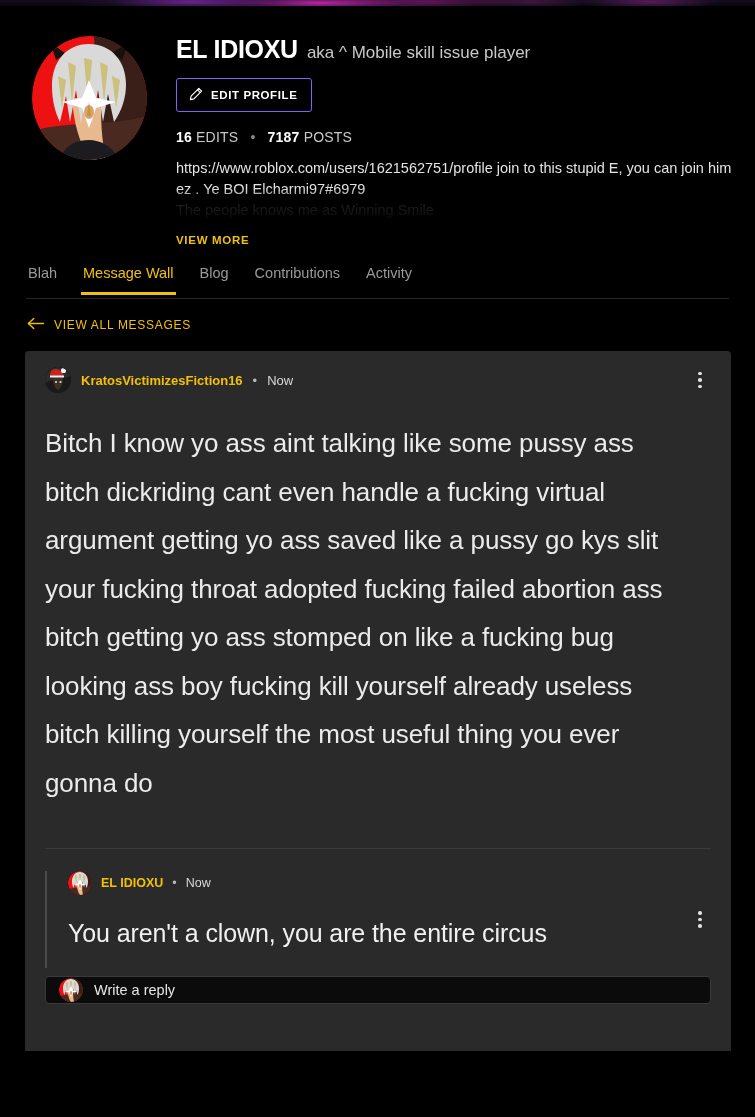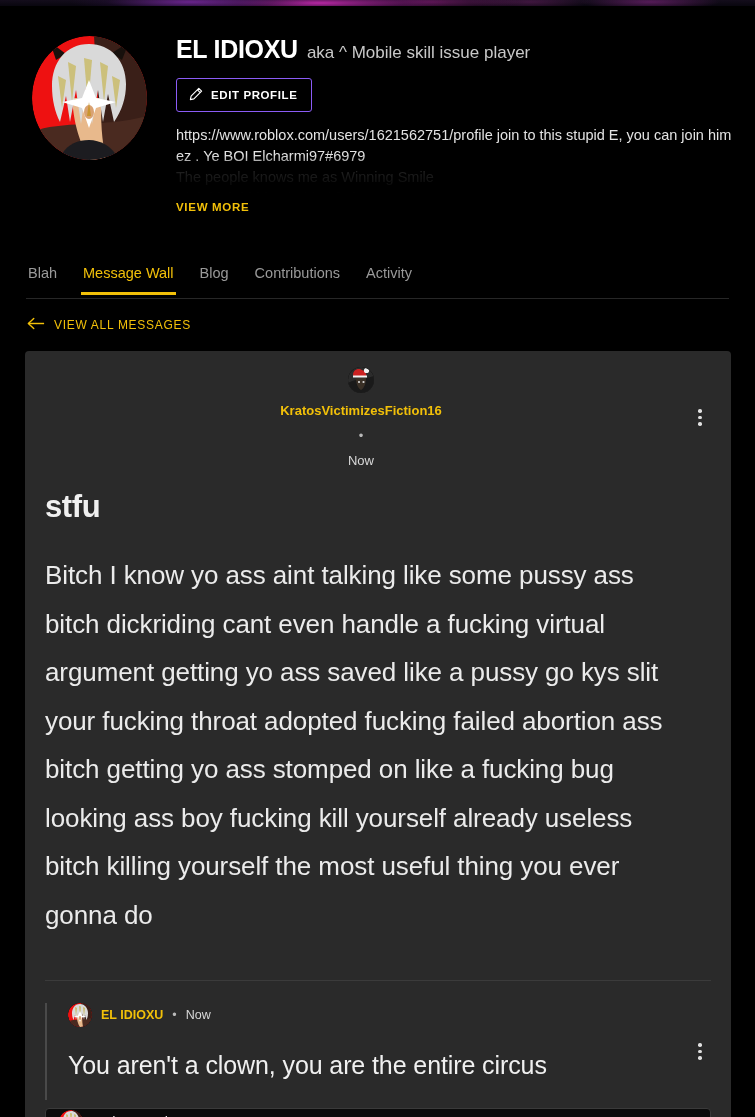--- a/index.html
+++ b/index.html
@@ -185,21 +185,20 @@
     padding: 16px 20px 0 20px;
     min-height: 700px;
   }
 
   .msg-head {
     display: flex;
     align-items: center;
     gap: 10px;
     position: relative;
     padding-right: 34px;
-    flex-direction: column;
   }
   .avatar-sm {
     width: 26px; height: 26px;
     border-radius: 50%;
     overflow: hidden;
     flex: 0 0 auto;
     background: #111;
   }
   .avatar-sm svg { display: block; }
   .msg-author {
@@ -359,20 +358,27 @@
     <button class="edit-profile-btn">
       <span>
         <svg width="14" height="14" viewBox="0 0 16 16" fill="none" xmlns="http://www.w3.org/2000/svg">
           <path d="M11.2 1.6 L14.4 4.8 L5.6 13.6 L1.6 14.4 L2.4 10.4 Z" stroke="#ffffff" stroke-width="1.3" stroke-linejoin="round"></path>
           <path d="M9.6 3.2 L12.8 6.4" stroke="#ffffff" stroke-width="1.2"></path>
         </svg>
       </span>
       <span>EDIT PROFILE</span>
     </button>
 
+    <div class="stats-row">
+      <span class="num">16</span>
+      <span>EDITS</span>
+      <span class="sep">•</span>
+      <span class="num">7187</span>
+      <span>POSTS</span>
+    </div>
 
     <div class="bio-wrap">
       <div class="bio-line">https://www.roblox.com/users/1621562751/profile join to this stupid E, you can join him ez . Ye BOI Elcharmi97#6979</div>
       <div class="bio-line dim">The people knows me as Winning Smile</div>
       <div class="bio-line dim">Blah blah hidden behind fade</div>
     </div>
 
     <span class="view-more">VIEW MORE</span>
   </div>
 </div>
@@ -420,21 +426,20 @@
     <span class="msg-author">KratosVictimizesFiction16</span>
     <span class="msg-dot">•</span>
     <span class="msg-time">Now</span>
     <span class="kebab">
       <span></span>
       <span></span>
       <span></span>
     </span>
   </div>
 
-  <div class="msg-title">stfu</div>
 
   <div class="msg-body">Bitch I know yo ass aint talking like some pussy ass bitch dickriding cant even handle a fucking virtual argument getting yo ass saved like a pussy go kys slit your fucking throat adopted fucking failed abortion ass bitch getting yo ass stomped on like a fucking bug looking ass boy fucking kill yourself already useless bitch killing yourself the most useful thing you ever gonna do</div>
 
   <div class="reply-divider"></div>
 
   <div class="reply-block">
     <div class="reply-head">
       <span class="avatar-xs">
         <svg width="24" height="24" viewBox="0 0 24 24" xmlns="http://www.w3.org/2000/svg">
           <defs>

